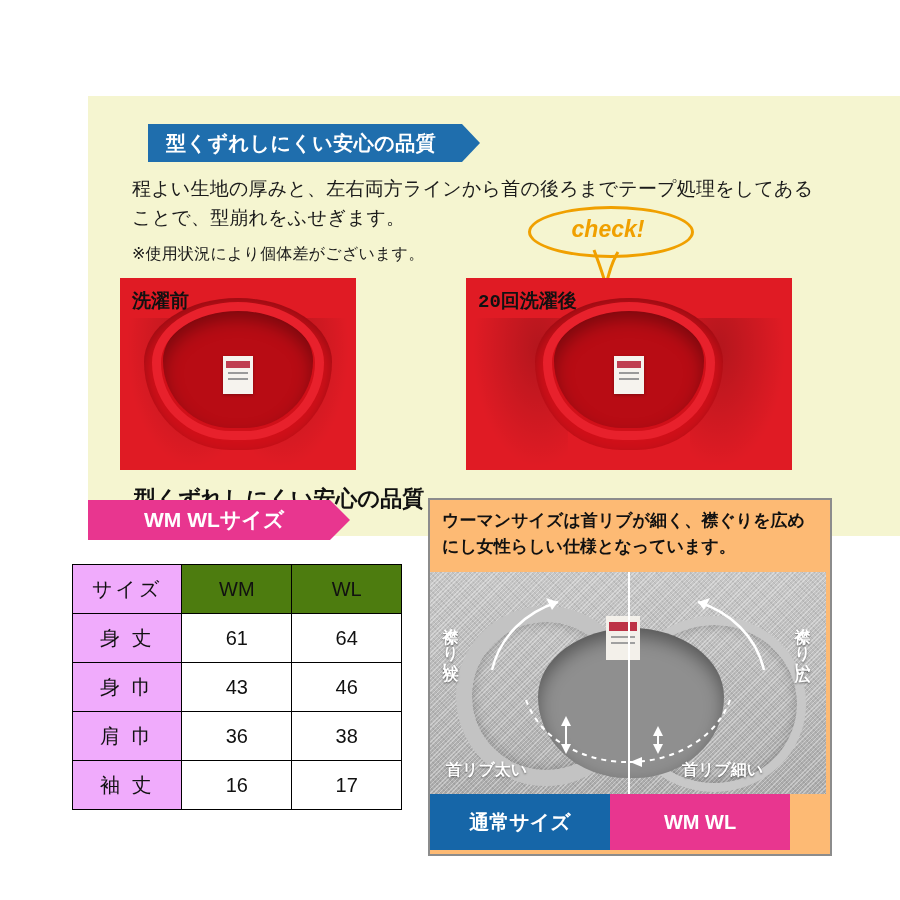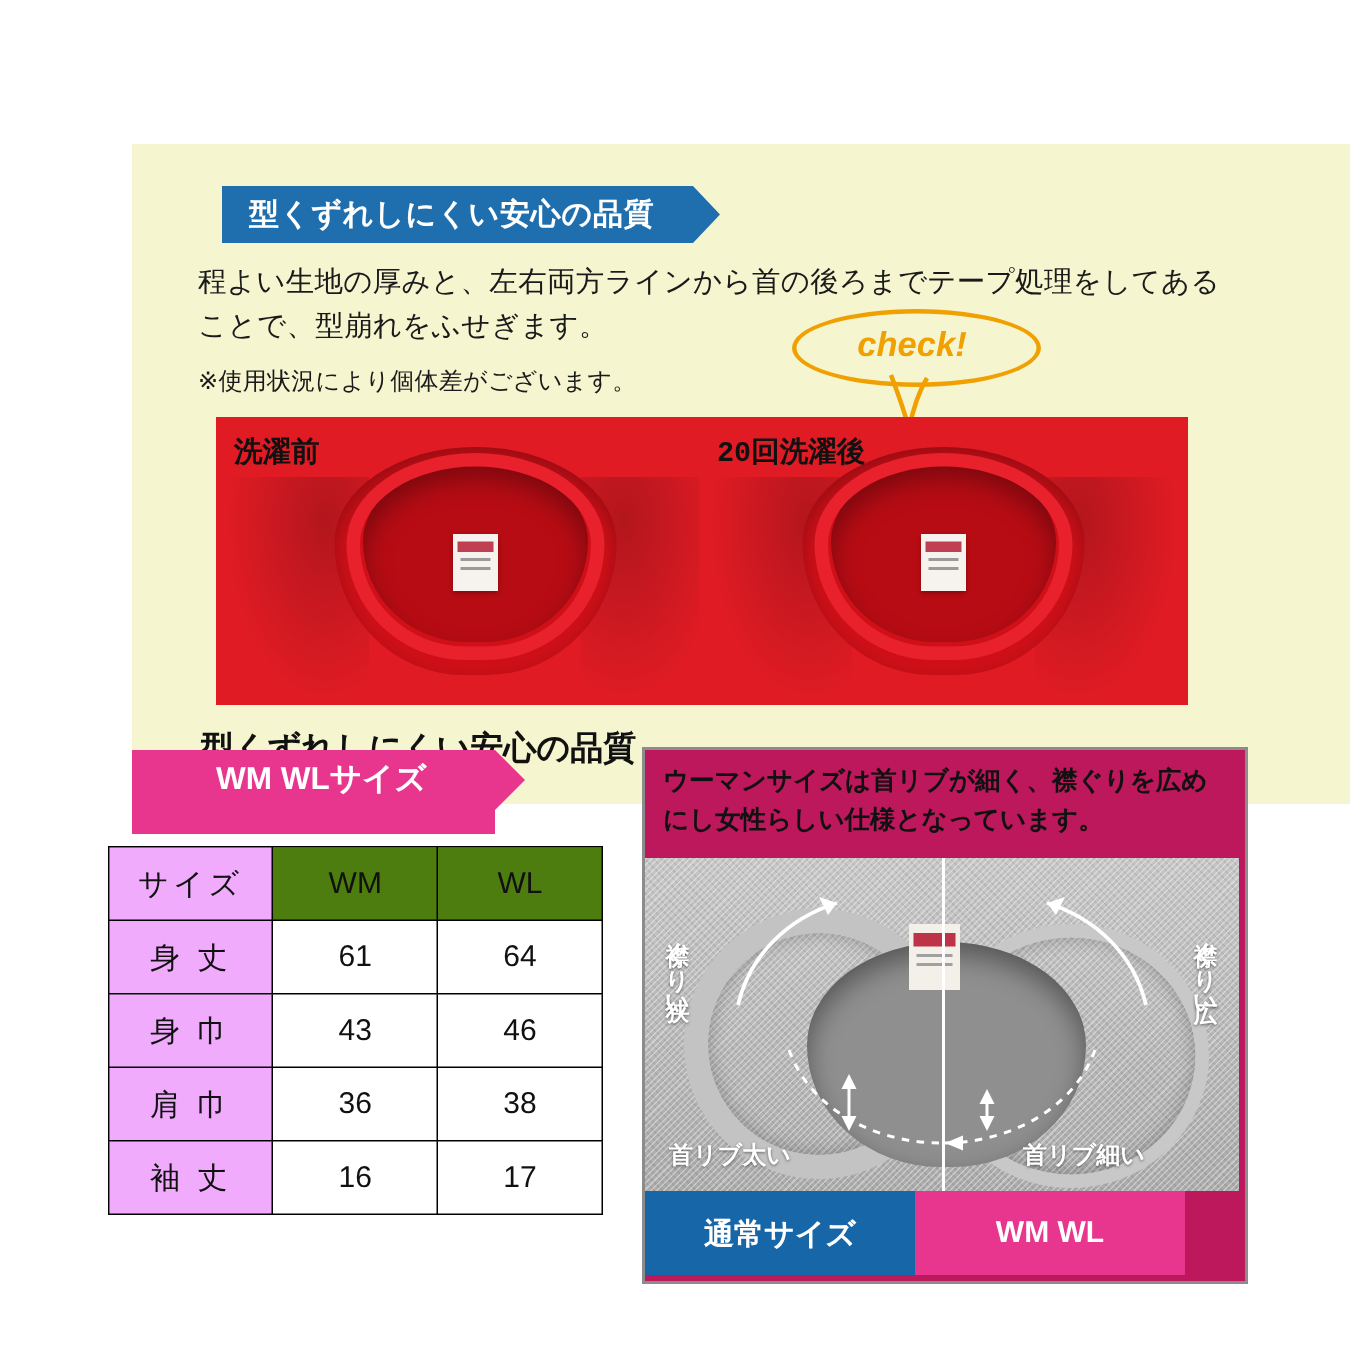--- a/index.html
+++ b/index.html
@@ -114,25 +114,24 @@
     height: 40px;
   }
 
   
   .photo {
     position: absolute;
     overflow: hidden;
     background: #c9c9c9;
   }
   #photo-before {
-    left: 56px;
+    left: 32px;
     top: 182px;
-    width: 333px;
+    width: 236px;
     height: 192px;
-    padding-left: 12px;
   }
   #photo-after {
     left: 378px;
     top: 182px;
     width: 326px;
     height: 192px;
     font-family: Liberation Mono, monospace;
   }
   .photo .shirt {
     position: absolute;
@@ -239,21 +238,21 @@
   #size-ribbon {
     position: absolute;
     left: 88px;
     top: 500px;
     height: 40px;
     background: #e8368f;
     color: #ffffff;
     font-size: 21px;
     font-weight: bold;
     line-height: 40px;
-    padding: 0 46px 16px 56px;
+    padding: 0 46px 0 56px;
     white-space: nowrap;
   }
   #size-ribbon::after {
     content: "";
     position: absolute;
     right: -20px;
     top: 0;
     width: 0;
     height: 0;
     border-top: 20px solid transparent;
@@ -289,21 +288,21 @@
   #size-table .wide-val { letter-spacing: 8px; }
 
   
   #neck-panel {
     position: absolute;
     left: 428px;
     top: 498px;
     width: 400px;
     height: 354px;
     border: 2px solid #8c8c8c;
-    background: #be185d;
+    background: #fdba74;
     overflow: hidden;
   }
   #neck-desc {
     position: absolute;
     left: 12px;
     top: 8px;
     width: 378px;
     font-size: 17px;
     line-height: 1.5;
     color: #111111;

